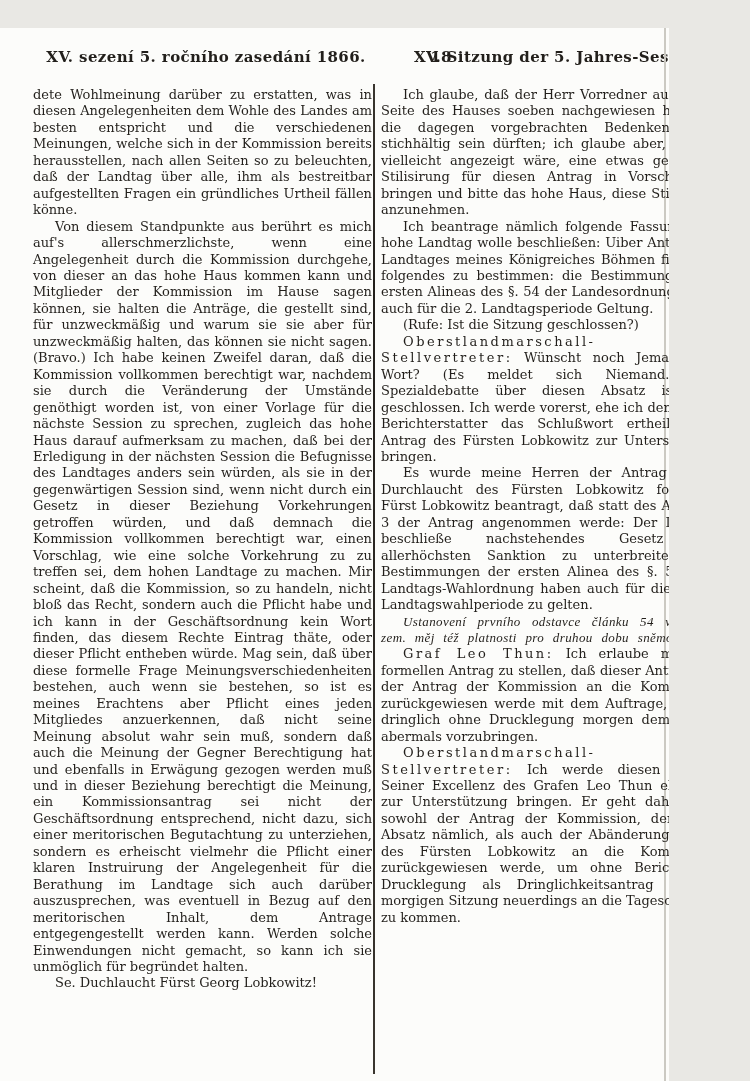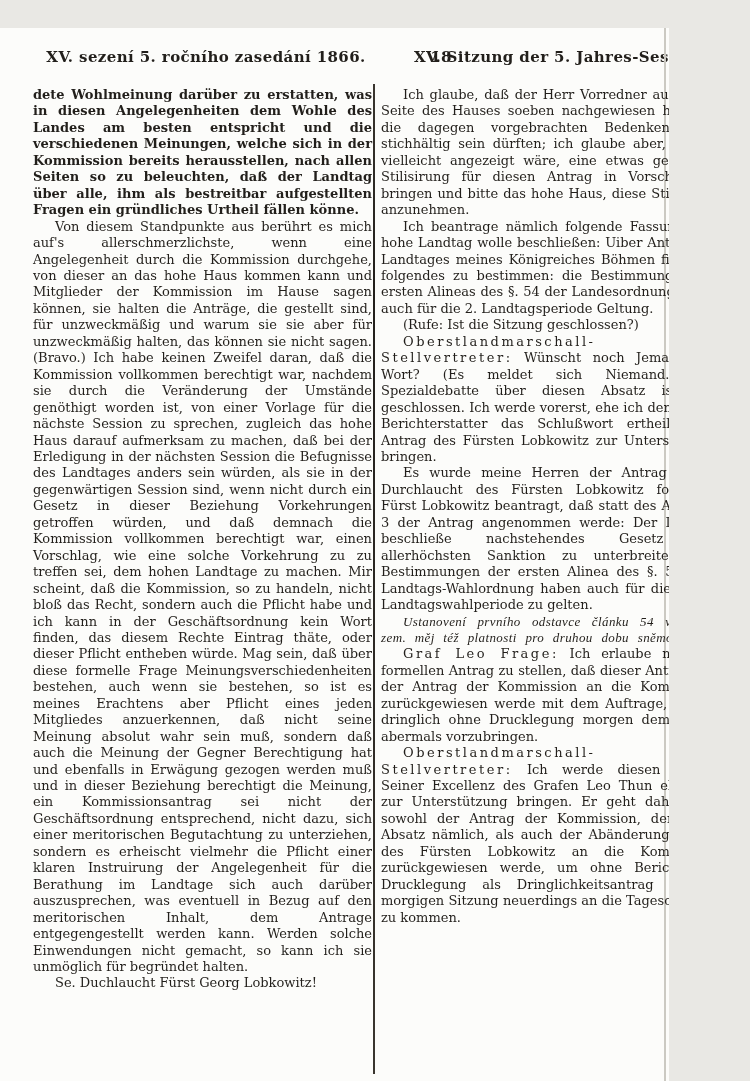--- a/index.html
+++ b/index.html
@@ -39,21 +39,21 @@
     width:750px; height:1px; background:#e2e0d9;
   }
   .col {
     position:absolute; top:59px; width:339px;
     font-size:13px; line-height:16.45px;
     text-align:justify; text-justify:inter-word;
   }
   .col-left  { left:33px;  }
   .col-right { left:381px; }
   .col p { margin:0; text-indent:22px; }
-  .col p.noindent { text-indent:0;font-weight:bold; }
+  .col p.noindent { text-indent:0; }
   .speaker { letter-spacing:2.5px; }
   p.antiqua {
     font-family:"Liberation Serif","DejaVu Serif",serif;
     word-spacing:5px; letter-spacing:0.4px;font-style:italic;
   }
 </style>
 </head>
 <body>
 
 <div class="page">
@@ -73,17 +73,17 @@
       <p><span>Von diesem Standpunkte aus berührt es mich auf's allerschmerzlichste, wenn eine Angelegenheit durch die Kommission durchgehe, von dieser an das hohe Haus kommen kann und Mitglieder der Kommission im Hause sagen können, sie halten die Anträge, die gestellt sind, für unzweckmäßig und warum sie sie aber für unzweckmäßig halten, das können sie nicht sagen. (Bravo.) Ich habe keinen Zweifel daran, daß die Kommission vollkommen berechtigt war, nachdem sie durch die Veränderung der Umstände genöthigt worden ist, von einer Vorlage für die nächste Session zu sprechen, zugleich das hohe Haus darauf aufmerksam zu machen, daß bei der Erledigung in der nächsten Session die Befugnisse des Landtages anders sein würden, als sie in der gegenwärtigen Session sind, wenn nicht durch ein Gesetz in dieser Beziehung Vorkehrungen getroffen würden, und daß demnach die Kommission vollkommen berechtigt war, einen Vorschlag, wie eine solche Vorkehrung zu zu treffen sei, dem hohen Landtage zu machen. Mir scheint, daß die Kommission, so zu handeln, nicht bloß das Recht, sondern auch die Pflicht habe und ich kann in der Geschäftsordnung kein Wort finden, das diesem Rechte Eintrag thäte, oder dieser Pflicht entheben würde. Mag sein, daß über diese formelle Frage Meinungsverschiedenheiten bestehen, auch wenn sie bestehen, so ist es meines Erachtens aber Pflicht eines jeden Mitgliedes anzuerkennen, daß nicht seine Meinung absolut wahr sein muß, sondern daß auch die Meinung der Gegner Berechtigung hat und ebenfalls in Erwägung gezogen werden muß und in dieser Beziehung berechtigt die Meinung, ein Kommissionsantrag sei nicht der Geschäftsordnung entsprechend, nicht dazu, sich einer meritorischen Begutachtung zu unterziehen, sondern es erheischt vielmehr die Pflicht einer klaren Instruirung der Angelegenheit für die Berathung im Landtage sich auch darüber auszusprechen, was eventuell in Bezug auf den meritorischen Inhalt, dem Antrage entgegengestellt werden kann. Werden solche Einwendungen nicht gemacht, so kann ich sie unmöglich für begründet halten.</span></p>
       <p><span>Se. Duchlaucht Fürst Georg Lobkowitz!</span></p>
     </div>
   <div class="col col-right">
       <p><span>Ich glaube, daß der Herr Vorredner auf dieser Seite des Hauses soeben nachgewiesen hat, daß die dagegen vorgebrachten Bedenken nicht stichhältig sein dürften; ich glaube aber, daß es vielleicht angezeigt wäre, eine etwas geänderte Stilisirung für diesen Antrag in Vorschlag zu bringen und bitte das hohe Haus, diese Stilisirung anzunehmen.</span></p>
       <p><span>Ich beantrage nämlich folgende Fassung: Der hohe Landtag wolle beschließen: Uiber Antrag des Landtages meines Königreiches Böhmen finde ich folgendes zu bestimmen: die Bestimmungen der ersten Alineas des §. 54 der Landesordnung haben auch für die 2. Landtagsperiode Geltung.</span></p>
       <p><span>(Rufe: Ist die Sitzung geschlossen?)</span></p>
       <p><span class="speaker">Oberstlandmarschall-Stellvertreter:</span><span> Wünscht noch Jemand das Wort? (Es meldet sich Niemand.) Die Spezialdebatte über diesen Absatz ist also geschlossen. Ich werde vorerst, ehe ich dem Herrn Berichterstatter das Schlußwort ertheile, den Antrag des Fürsten Lobkowitz zur Unterstützung bringen.</span></p>
       <p><span>Es wurde meine Herren der Antrag Seiner Durchlaucht des Fürsten Lobkowitz formulirt. Fürst Lobkowitz beantragt, daß statt des Absatzes 3 der Antrag angenommen werde: Der Landtag beschließe nachstehendes Gesetz der allerhöchsten Sanktion zu unterbreiten: Die Bestimmungen der ersten Alinea des §. 534 der Landtags-Wahlordnung haben auch für die zweite Landtagswahlperiode zu gelten.</span></p>
       <p class="antiqua"><span>Ustanovení prvního odstavce článku 54 vol. řád. zem. měj též platnosti pro druhou dobu sněmovní.</span></p>
-      <p><span class="speaker">Graf Leo Frage:</span><span> Ich erlaube mir den formellen Antrag zu stellen, daß dieser Antrag und der Antrag der Kommission an die Kommission zurückgewiesen werde mit dem Auftrage, ihn als dringlich ohne Drucklegung morgen dem Hause abermals vorzubringen.</span></p>
+      <p><span class="speaker">Graf Leo Thun:</span><span> Ich erlaube mir den formellen Antrag zu stellen, daß dieser Antrag und der Antrag der Kommission an die Kommission zurückgewiesen werde mit dem Auftrage, ihn als dringlich ohne Drucklegung morgen dem Hause abermals vorzubringen.</span></p>
       <p><span class="speaker">Oberstlandmarschall-Stellvertreter:</span><span> Ich werde diesen Antrag Seiner Excellenz des Grafen Leo Thun ebenfalls zur Unterstützung bringen. Er geht dahin, daß sowohl der Antrag der Kommission, der dritte Absatz nämlich, als auch der Abänderungsantrag des Fürsten Lobkowitz an die Kommission zurückgewiesen werde, um ohne Bericht und Drucklegung als Dringlichkeitsantrag in der morgigen Sitzung neuerdings an die Tagesordnung zu kommen.</span></p>
     </div>
 
 </div>
 
 </body></html>

